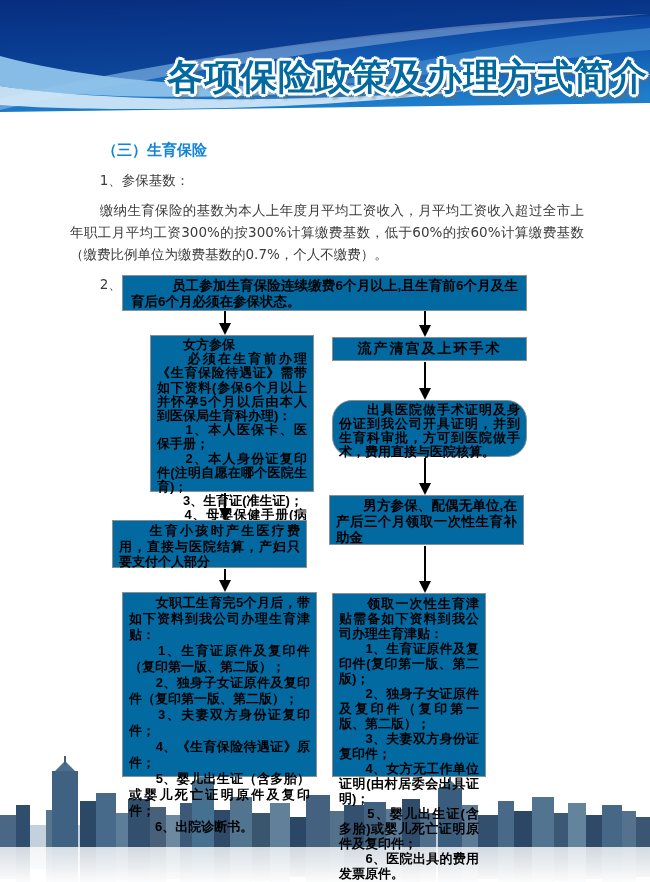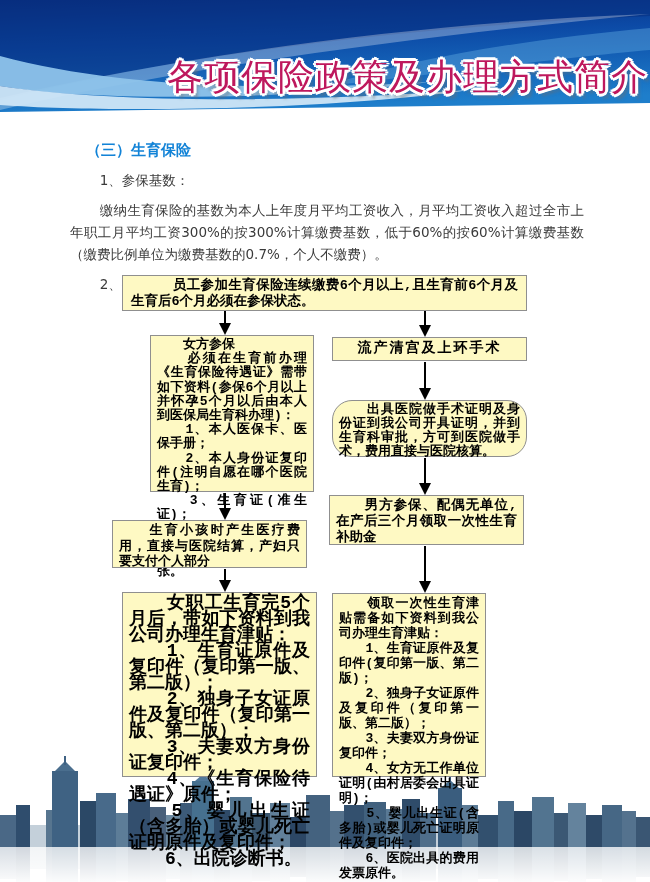--- a/index.html
+++ b/index.html
@@ -6,43 +6,43 @@
   html,body { margin:0; padding:0; background:#ffffff; }
   .page {
     position:relative; width:650px; height:882px; background:#ffffff;
     overflow:hidden; font-family:"DejaVu Sans","Liberation Sans",sans-serif;
   }
   
   .header { position:absolute; left:0; top:0; width:650px; height:113px; }
   .header svg { display:block; width:650px; height:113px; }
   .page-title {
     position:absolute; left:167px; top:53px; white-space:nowrap;
-    font-size:36px; font-weight:normal; letter-spacing:1px; color:#be185d;
+    font-size:36px; font-weight:bold; letter-spacing:1px; color:#0369a1;
     font-family:"DejaVu Sans","Liberation Sans",sans-serif;
     text-shadow:
       -2px -2px 0 #fff, 2px -2px 0 #fff, -2px 2px 0 #fff, 2px 2px 0 #fff,
       -3px 0 0 #fff, 3px 0 0 #fff, 0 -3px 0 #fff, 0 3px 0 #fff,
       4px 5px 3px rgba(110,110,110,0.55);
   }
   
   .intro { position:absolute; left:62px; top:139px; width:530px; color:#3a3a3a;
            font-size:13.5px; line-height:22px; }
-  .section-heading { margin:0 0 3px 24px; font-size:15px; font-weight:bold; color:#1283d7; }
+  .section-heading { margin:0 0 3px 40px; font-size:15px; font-weight:bold; color:#1283d7; }
   .intro p { margin:8px; text-indent:2.2em; text-align:justify; }
   
   .fbox {
-    position:absolute; z-index:3; background:#fef9c3;
+    position:absolute; z-index:3; background:#0369a1;
     border:1px solid #8f8f8f; color:#000;
-    font-family:Liberation Mono, monospace; font-weight:bold;
+    font-family:Liberation Sans, sans-serif; font-weight:bold;
     white-space:pre-line; text-align:justify; padding:2px 6px;
   }
   .fbox.top    { left:122px; top:275px; width:405px; height:36px; font-size:13.5px; line-height:16px; padding:2px 8px; }
   .fbox.l1     { left:122px; top:335px; width:164px; height:157px; font-size:13px;   line-height:14.2px;margin-left:28px; }
   .fbox.l2     { left:112px; top:520px; width:195px; height:48px;  font-size:13px;   line-height:15.5px; }
-  .fbox.l3     { left:122px; top:592px; width:195px; height:185px; font-size:18px;   line-height:16px; }
+  .fbox.l3     { left:122px; top:592px; width:195px; height:185px; font-size:13px;   line-height:16px; }
   .fbox.r1     { left:332px; top:337px; width:195px; height:24px;  font-size:14px;   line-height:18px;
                  text-align:center; letter-spacing:2px; padding:1px; }
   .fbox.r2     { left:332px; top:400px; width:195px; height:57px;  font-size:13px;   line-height:14px;border-radius:20px; }
   .fbox.r3     { left:329px; top:495px; width:195px; height:50px;  font-size:13.5px; line-height:16px; }
   .fbox.r4     { left:332px; top:593px; width:154px; height:184px; font-size:13px;   line-height:15px; }
   .arrows { position:absolute; left:0; top:0; width:650px; height:882px; z-index:2; pointer-events:none; }
   
   .skyline { position:absolute; left:0; top:755px; width:650px; height:127px; z-index:1; }
   .skyline svg { display:block; width:650px; height:127px; }
 </style>

